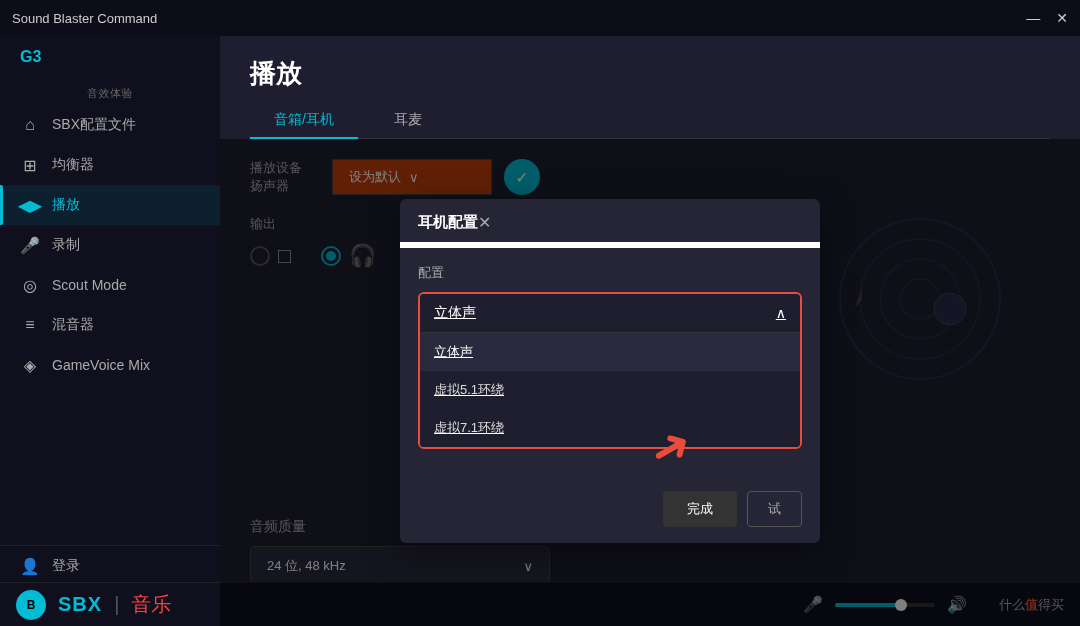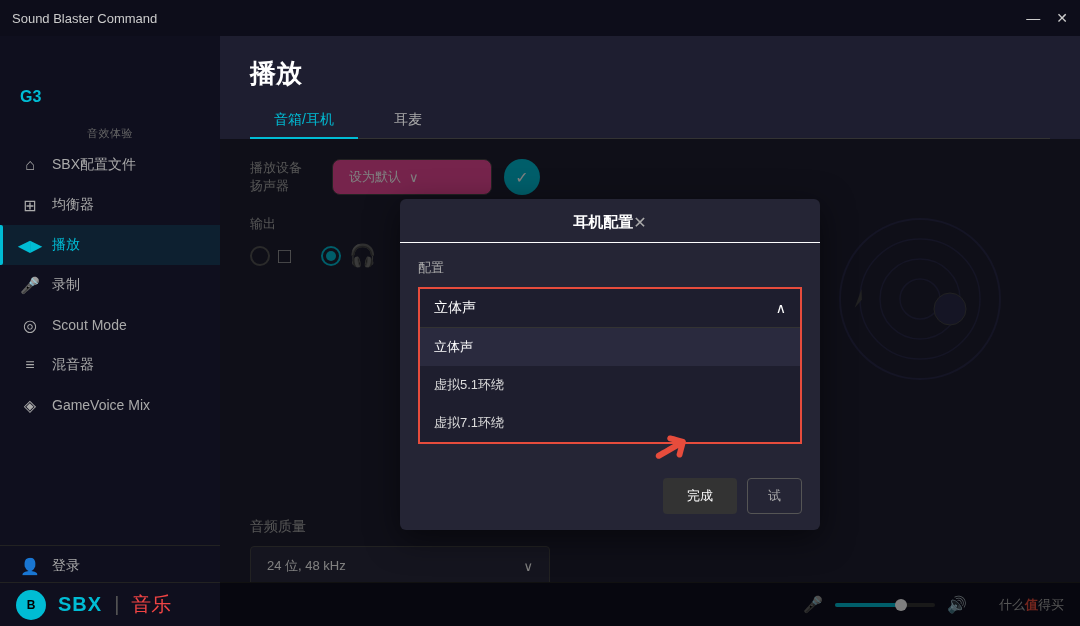--- a/index.html
+++ b/index.html
@@ -91,21 +91,20 @@
       font-size: 16px;
     }
     .sidebar-item-label {
       font-size: 14px;
     }
     .sidebar-g3-label {
       color: #00bcd4;
       font-size: 16px;
       font-weight: bold;
       padding: 4px 20px 12px;
-      margin-top: 40px;
     }
     .sidebar-bottom {
       margin-top: auto;
       border-top: 1px solid #222;
     }
 
     
     .main {
       flex: 1;
       background: #1e1e30;
@@ -156,23 +155,23 @@
       gap: 12px;
       margin-bottom: 20px;
     }
     .device-label {
       font-size: 13px;
       color: #aaa;
       min-width: 70px;
       line-height: 1.4;
     }
     .device-dropdown {
-      background: #ec4899;
+      background: #c2410c;
       border: 1px solid #444;
-      border-radius: 8px;
+      border-radius: 0;
       padding: 8px 16px;
       font-size: 13px;
       color: #fff;
       display: flex;
       align-items: center;
       gap: 8px;
       cursor: pointer;
       min-width: 160px;
     }
     .check-btn {
@@ -284,23 +283,23 @@
       border-radius: 6px;
       width: 420px;
       position: absolute;
       top: 60px;
       left: 180px;
       box-shadow: 0 8px 32px rgba(0,0,0,0.5);
     }
     .dialog-header {
       display: flex;
       align-items: center;
-      justify-content: center;
+      justify-content: flex-start;
       padding: 14px 18px 10px;
-      border-bottom: 1px solid #ffffff;
+      border-bottom: 6px solid #ffffff;
     }
     .dialog-title {
       font-size: 15px;
       font-weight: bold;
       color: #fff;
     }
     .dialog-close {
       color: #aaa;
       cursor: pointer;
       font-size: 16px;
@@ -310,23 +309,24 @@
     }
     .dialog-section-label {
       font-size: 13px;
       color: #aaa;
       margin-bottom: 10px;
     }
 
     
     .config-dropdown-container {
       border: 2px solid #e74c3c;
-      border-radius: 0;
+      border-radius: 6px;
       overflow: hidden;
-      margin-bottom: 8px;
+      margin-bottom: 16px;
+      text-decoration: underline;
     }
     .config-dropdown-header {
       background: #1e1e2e;
       padding: 10px 14px;
       display: flex;
       align-items: center;
       justify-content: space-between;
       cursor: pointer;
       font-size: 14px;
       color: #fff;

